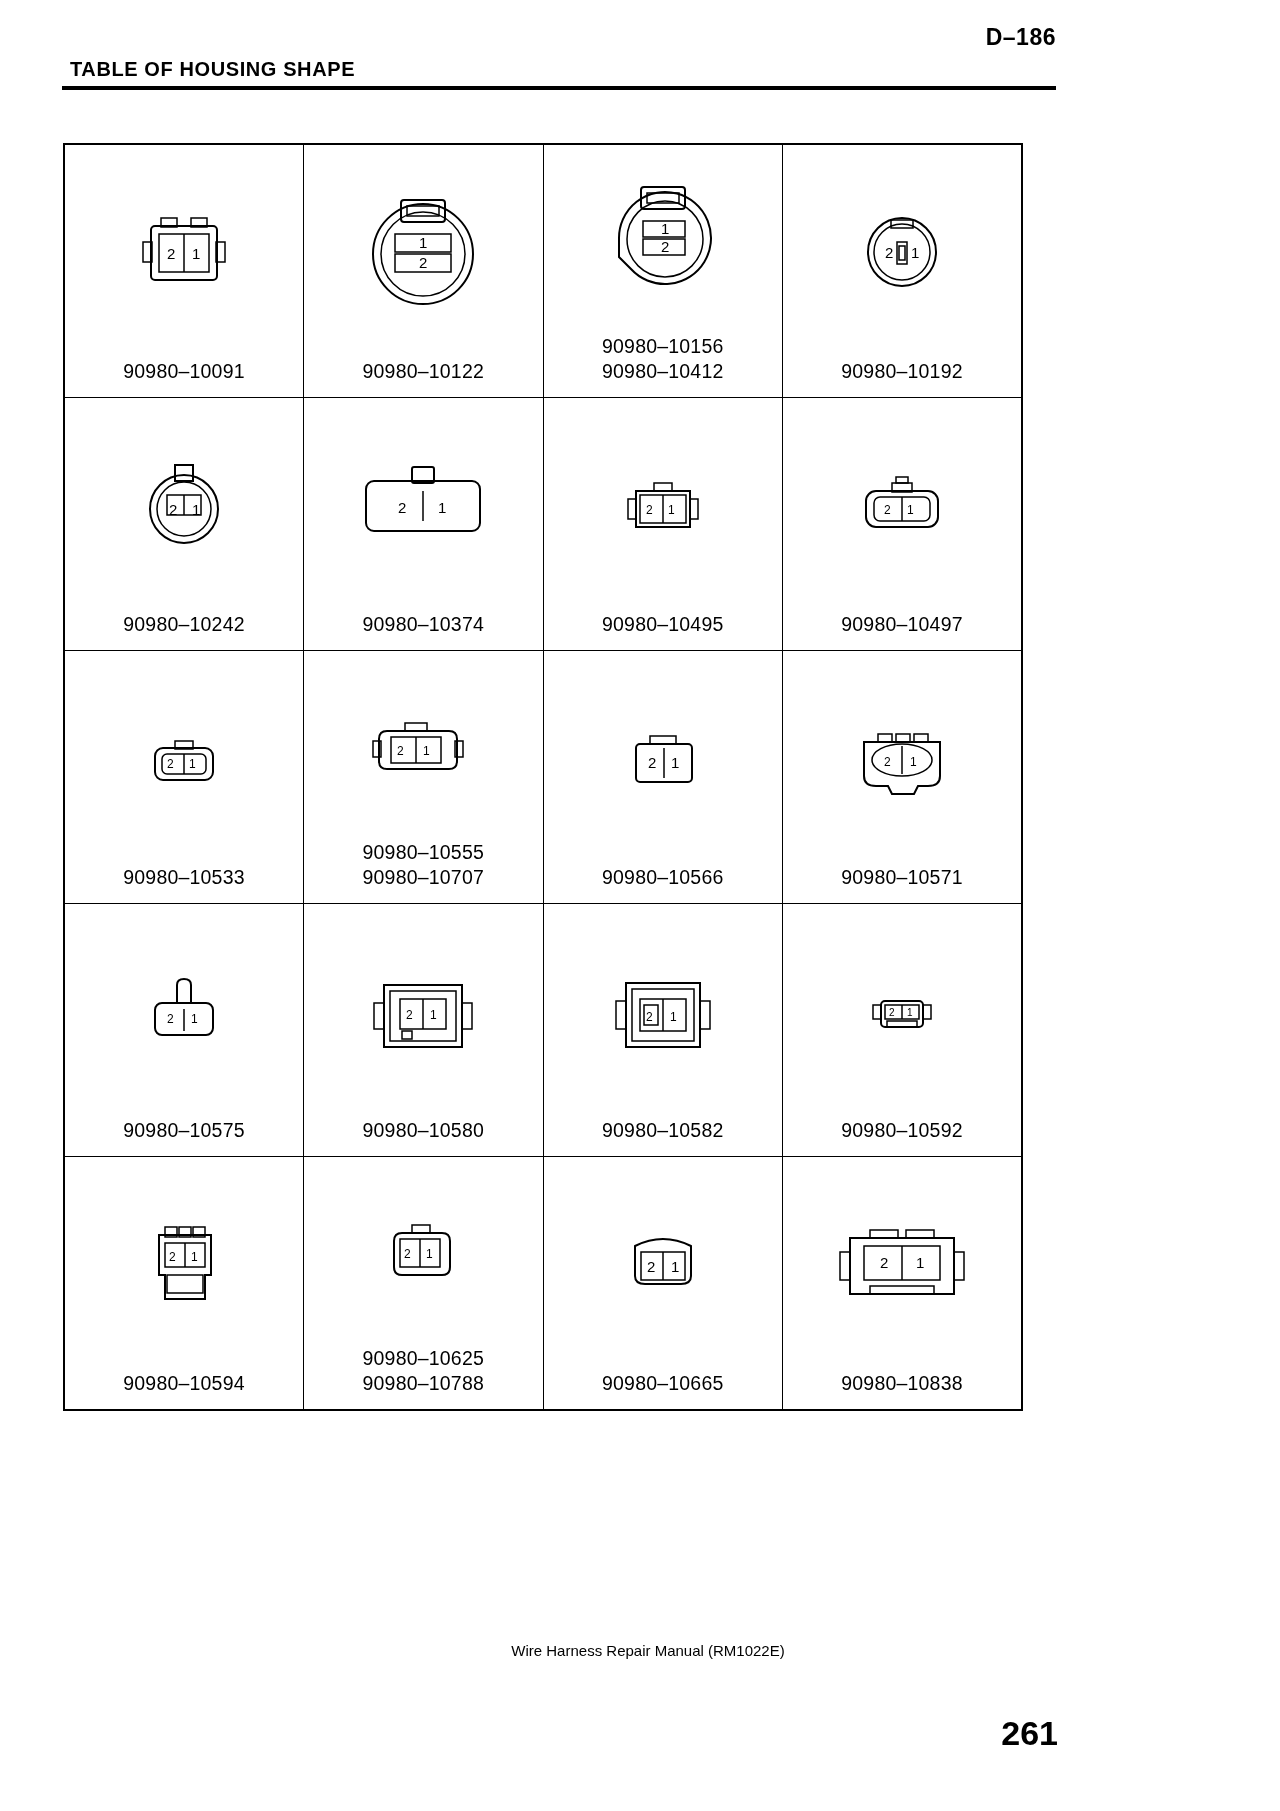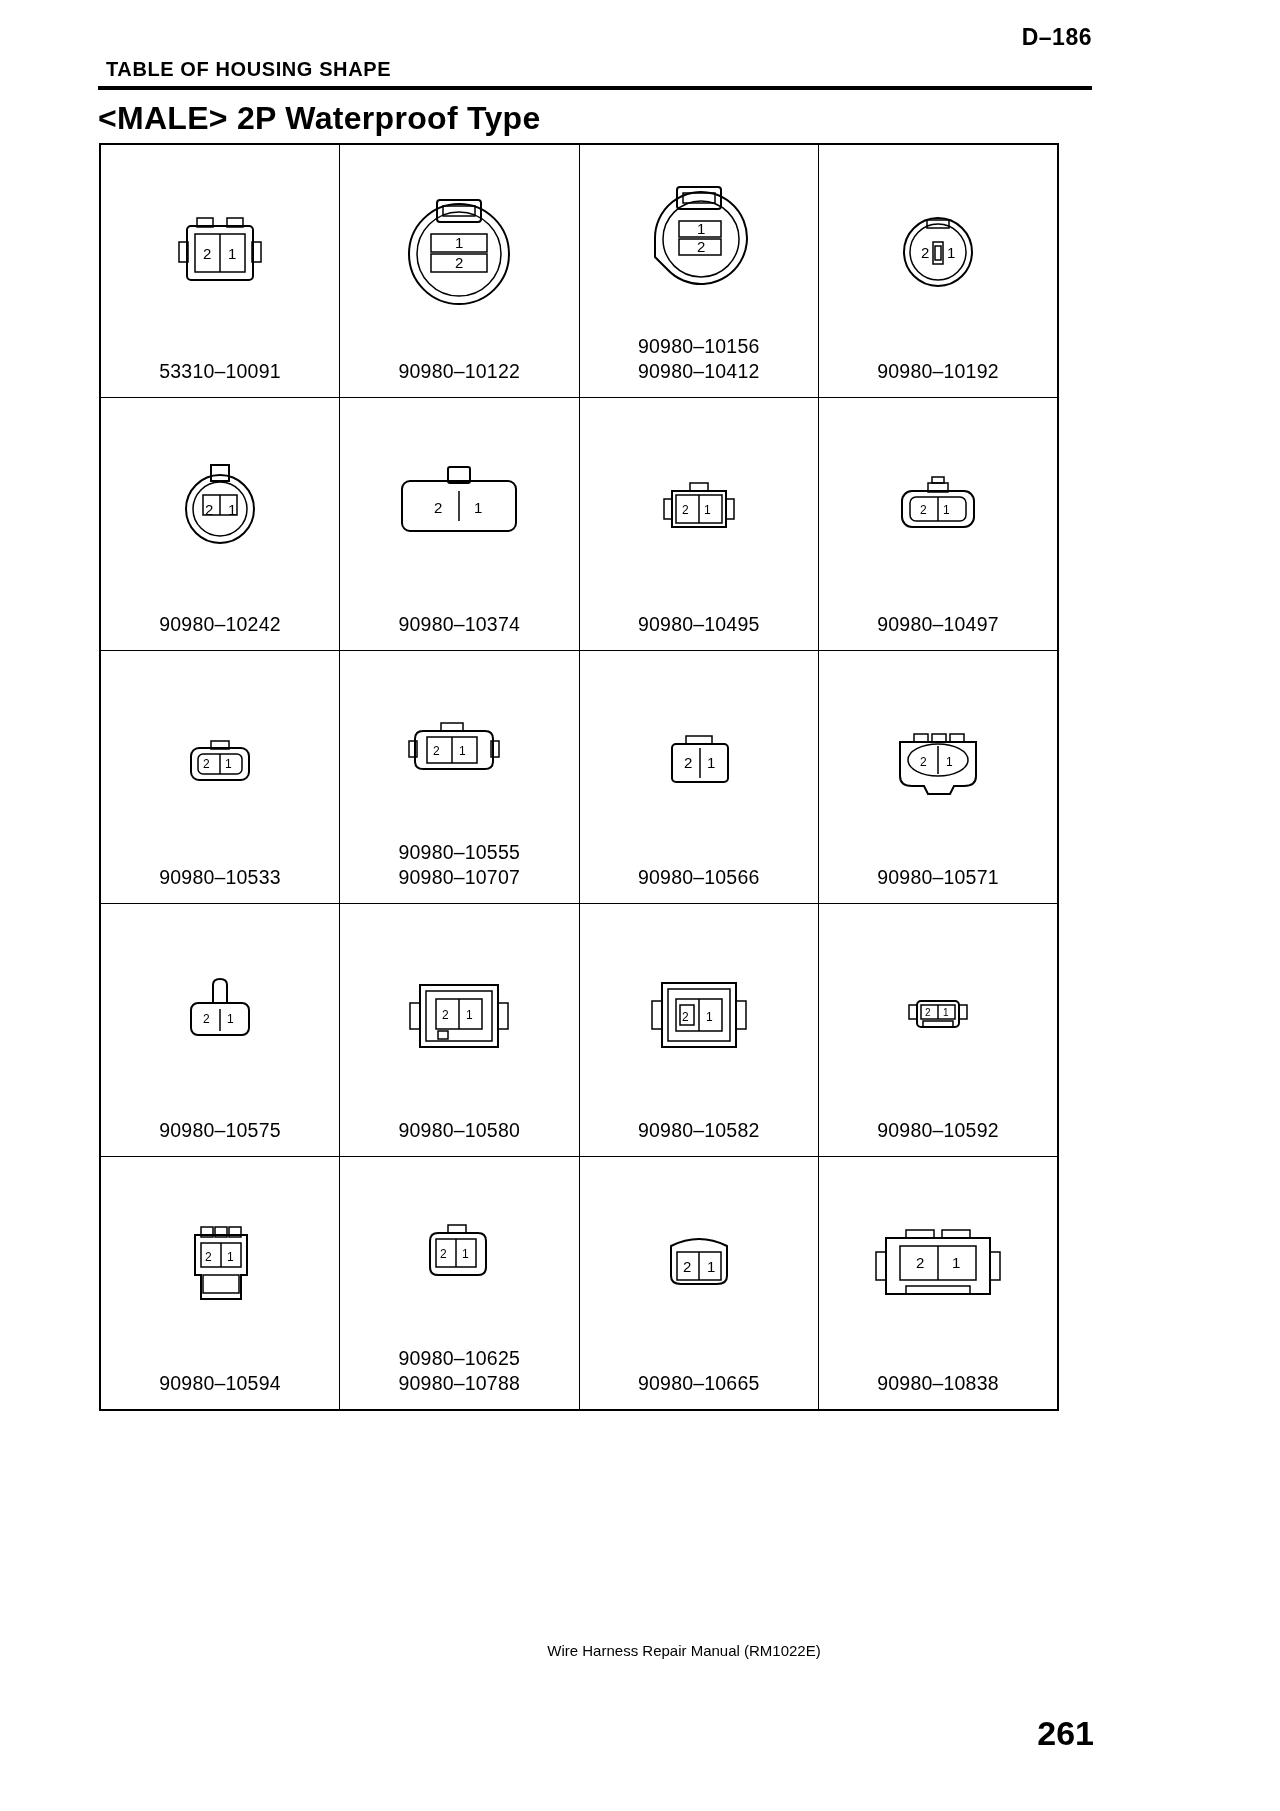--- a/index.html
+++ b/index.html
@@ -13,21 +13,20 @@
     font-family: "Liberation Sans", sans-serif;
     color: #000;
     position: relative;
   }
   .page {
     position: relative;
     width: 1116px;
     height: 1811px;
     box-sizing: border-box;
     padding: 0;
-    margin-left: 36px;
   }
   .page-code {
     position: absolute;
     top: 24px;
     right: 60px;
     font-size: 23px;
     font-weight: bold;
     letter-spacing: 0.5px;
   }
   .doc-header {
@@ -128,42 +127,41 @@
   .st1 { fill: none; stroke: #000; stroke-width: 1.5; }
 </style>
 </head>
 <body>
 
 <div class="page">
 
   <div class="page-code">D–186</div>
   <div class="doc-header">TABLE OF HOUSING SHAPE</div>
   <div class="header-rule"></div>
-  <div class="section-title">&lt;MALE&gt; 2P Waterproof Type</div>
 
   <table class="grid">
     <tbody>
 
       <tr>
         <td>
           <div class="cell-inner">
             <div class="fig">
               <svg width="150" height="130" viewBox="0 0 150 130">
                 <rect class="st" x="42" y="36" width="66" height="54" rx="4"></rect>
                 <rect class="st1" x="50" y="44" width="50" height="38"></rect>
                 <line class="st1" x1="75" y1="44" x2="75" y2="82"></line>
                 <rect class="st1" x="52" y="28" width="16" height="9"></rect>
                 <rect class="st1" x="82" y="28" width="16" height="9"></rect>
                 <rect class="st1" x="34" y="52" width="9" height="20"></rect>
                 <rect class="st1" x="107" y="52" width="9" height="20"></rect>
                 <text x="58" y="69">2</text>
                 <text x="83" y="69">1</text>
               </svg>
             </div>
-            <div class="codes">53310–10091</div>
+            <div class="codes">90980–10091</div>
           </div>
         </td>
         <td>
           <div class="cell-inner">
             <div class="fig">
               <svg width="160" height="135" viewBox="0 0 160 135">
                 <circle class="st" cx="80" cy="66" r="50"></circle>
                 <circle class="st1" cx="80" cy="66" r="42"></circle>
                 <rect class="st" x="58" y="12" width="44" height="22" rx="3"></rect>
                 <rect class="st1" x="64" y="18" width="32" height="10"></rect>

